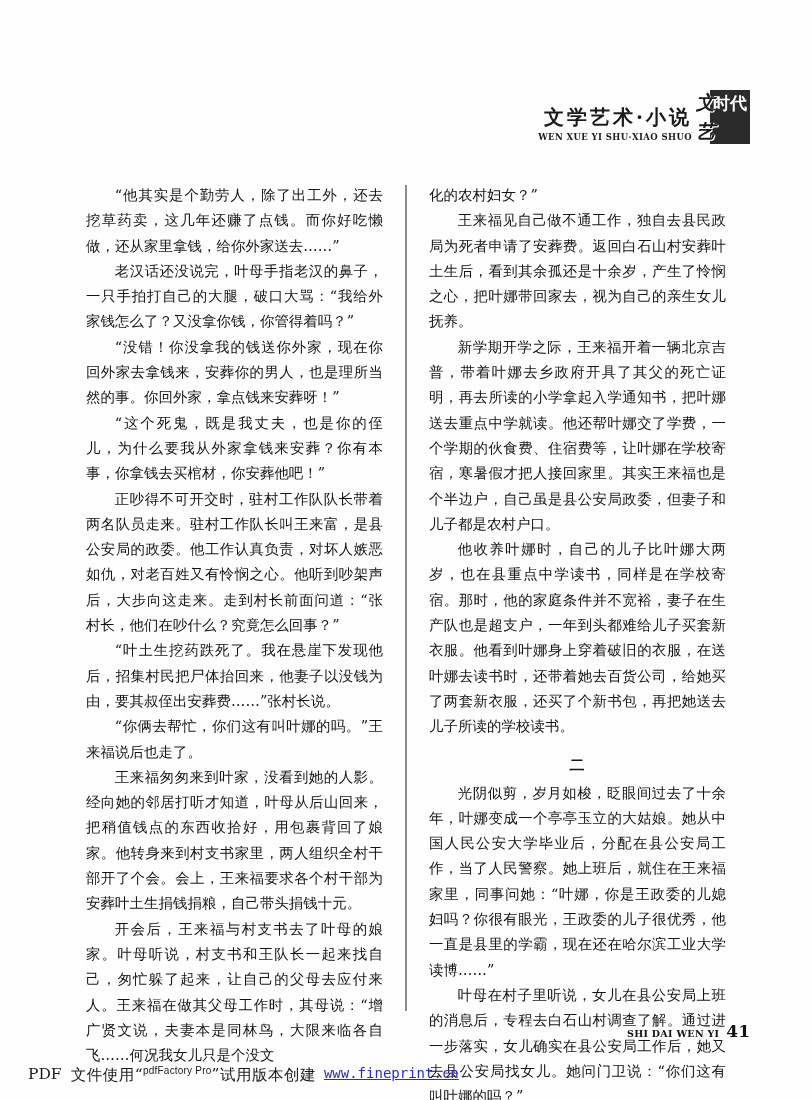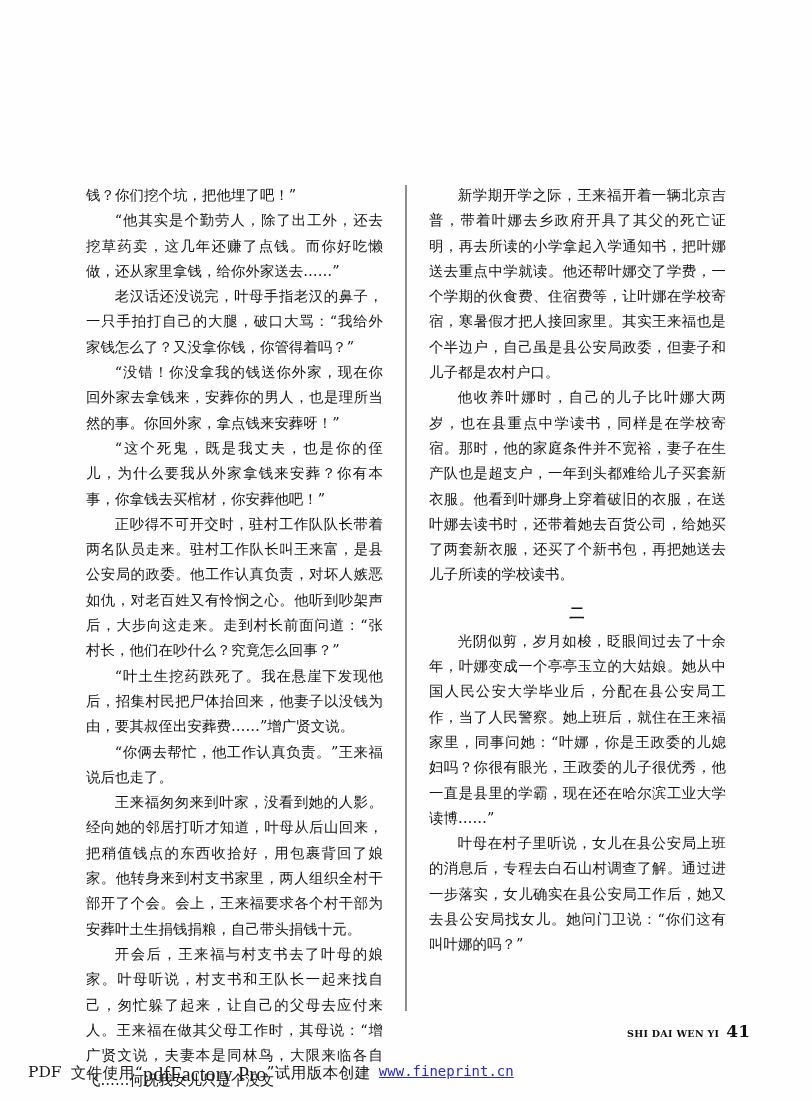--- a/index.html
+++ b/index.html
@@ -176,52 +176,64 @@
     font-family: "DejaVu Serif", "Liberation Serif", serif;
     font-size: 15.5px;
   }
   .pdf-watermark .wm-tag {
     font-family: "DejaVu Serif", "Liberation Serif", serif;
     font-size: 15.5px;
     margin-right: 9px;
   }
   .pdf-watermark .wm-cn { letter-spacing: 0.5px; }
   .pdf-watermark .wm-mono {
-    font-family: Liberation Serif, serif;
-    font-size: 20px;
+    font-family: Liberation Sans, sans-serif;
+    font-size: 10px;
     letter-spacing: 0.2px;
   }
   .pdf-watermark .wm-url {
     font-family: "DejaVu Sans Mono", "Liberation Mono", monospace;
     font-size: 14px;
     color: #2a2ad0;
     margin-left: 8px;
   }
 </style>
 </head>
 <body>
 
 <div class="page">
 
+  <div class="masthead">
+    <div class="masthead-titles">
+      <div class="masthead-cn">文学艺术·小说</div>
+      <div class="masthead-py">WEN XUE YI SHU·XIAO SHUO</div>
+    </div>
+    <div class="logo-mark">
+      <div class="logo-box"></div>
+      <div class="logo-box-text">时代</div>
+      <div class="logo-script">文艺</div>
+    </div>
+  </div>
 
   <div class="columns">
     <div class="column" id="col-left">
-        <p class="body-par noindent">钱？你们挖个坑，把他埋了吧！”</p>
         <p class="body-par">“他其实是个勤劳人，除了出工外，还去挖草药卖，这几年还赚了点钱。而你好吃懒做，还从家里拿钱，给你外家送去……”</p>
         <p class="body-par">老汉话还没说完，叶母手指老汉的鼻子，一只手拍打自己的大腿，破口大骂：“我给外家钱怎么了？又没拿你钱，你管得着吗？”</p>
         <p class="body-par">“没错！你没拿我的钱送你外家，现在你回外家去拿钱来，安葬你的男人，也是理所当然的事。你回外家，拿点钱来安葬呀！”</p>
         <p class="body-par">“这个死鬼，既是我丈夫，也是你的侄儿，为什么要我从外家拿钱来安葬？你有本事，你拿钱去买棺材，你安葬他吧！”</p>
         <p class="body-par">正吵得不可开交时，驻村工作队队长带着两名队员走来。驻村工作队长叫王来富，是县公安局的政委。他工作认真负责，对坏人嫉恶如仇，对老百姓又有怜悯之心。他听到吵架声后，大步向这走来。走到村长前面问道：“张村长，他们在吵什么？究竟怎么回事？”</p>
-        <p class="body-par">“叶土生挖药跌死了。我在悬崖下发现他后，招集村民把尸体抬回来，他妻子以没钱为由，要其叔侄出安葬费……”增广贤文说。</p>
-        <p class="body-par">“你俩去帮忙，他工作认真负责。”王来福说后也走了。</p>
+        <p class="body-par">“叶土生挖药跌死了。我在悬崖下发现他后，招集村民把尸体抬回来，他妻子以没钱为由，要其叔侄出安葬费……”张村长说。</p>
+        <p class="body-par">“你俩去帮忙，你们这有叫叶娜的吗。”王来福说后也走了。</p>
         <p class="body-par">王来福匆匆来到叶家，没看到她的人影。经向她的邻居打听才知道，叶母从后山回来，把稍值钱点的东西收拾好，用包裹背回了娘家。他转身来到村支书家里，两人组织全村干部开了个会。会上，王来福要求各个村干部为安葬叶土生捐钱捐粮，自己带头捐钱十元。</p>
         <p class="body-par">开会后，王来福与村支书去了叶母的娘家。叶母听说，村支书和王队长一起来找自己，匆忙躲了起来，让自己的父母去应付来人。王来福在做其父母工作时，其母说：“增广贤文说，夫妻本是同林鸟，大限来临各自飞……何况我女儿只是个没文</p>
       </div>
     <div class="col-divider"></div>
     <div class="column" id="col-right">
+        <p class="body-par noindent">化的农村妇女？”</p>
+        <p class="body-par">王来福见自己做不通工作，独自去县民政局为死者申请了安葬费。返回白石山村安葬叶土生后，看到其余孤还是十余岁，产生了怜悯之心，把叶娜带回家去，视为自己的亲生女儿抚养。</p>
         <p class="body-par">新学期开学之际，王来福开着一辆北京吉普，带着叶娜去乡政府开具了其父的死亡证明，再去所读的小学拿起入学通知书，把叶娜送去重点中学就读。他还帮叶娜交了学费，一个学期的伙食费、住宿费等，让叶娜在学校寄宿，寒暑假才把人接回家里。其实王来福也是个半边户，自己虽是县公安局政委，但妻子和儿子都是农村户口。</p>
         <p class="body-par">他收养叶娜时，自己的儿子比叶娜大两岁，也在县重点中学读书，同样是在学校寄宿。那时，他的家庭条件并不宽裕，妻子在生产队也是超支户，一年到头都难给儿子买套新衣服。他看到叶娜身上穿着破旧的衣服，在送叶娜去读书时，还带着她去百货公司，给她买了两套新衣服，还买了个新书包，再把她送去儿子所读的学校读书。</p>
         <div class="section-mark">二</div>
         <p class="body-par">光阴似剪，岁月如梭，眨眼间过去了十余年，叶娜变成一个亭亭玉立的大姑娘。她从中国人民公安大学毕业后，分配在县公安局工作，当了人民警察。她上班后，就住在王来福家里，同事问她：“叶娜，你是王政委的儿媳妇吗？你很有眼光，王政委的儿子很优秀，他一直是县里的学霸，现在还在哈尔滨工业大学读博……”</p>
         <p class="body-par">叶母在村子里听说，女儿在县公安局上班的消息后，专程去白石山村调查了解。通过进一步落实，女儿确实在县公安局工作后，她又去县公安局找女儿。她问门卫说：“你们这有叫叶娜的吗？”</p>
       </div>
   </div>
 
   <div class="folio">
     <span class="folio-label">SHI DAI WEN YI</span>

